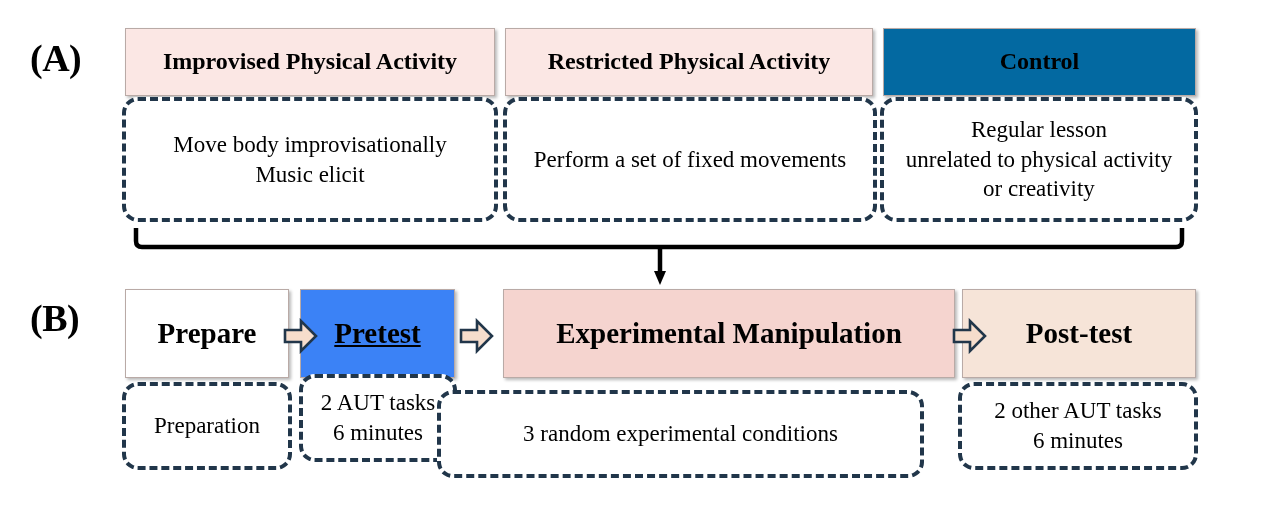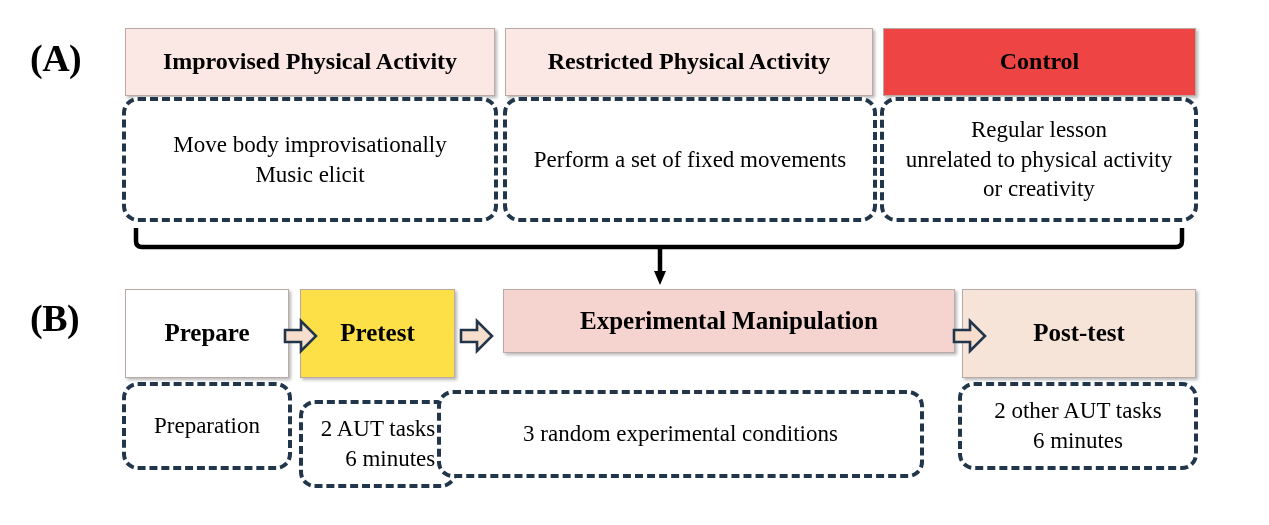--- a/index.html
+++ b/index.html
@@ -30,21 +30,21 @@
     display:flex;
     align-items:center;
     justify-content:center;
     text-align:center;
     font-weight:bold;
     color:#000;
     line-height:1.22;
     box-shadow:2px 2px 3px rgba(0,0,0,0.28);
   }
   .hdr-a{ font-size:24px; }
-  .hdr-b{ font-size:25px; }
+  .hdr-b{ font-size:29px; }
 
   
   .dashbox{
     position:absolute;
     box-sizing:border-box;
     border:4px dashed #21364a;
     border-radius:16px;
     background:#ffffff;
     display:flex;
     align-items:center;
@@ -68,21 +68,21 @@
 <div id="stage">
 
   <div class="panel-letter" style="left:30px; top:36px;">(A)</div>
 
   <div class="hdr hdr-a" style="left:125px; top:28px; width:370px; height:68px; background:#fbe7e4;">
     <span>Improvised Physical Activity</span>
   </div>
   <div class="hdr hdr-a" style="left:505px; top:28px; width:368px; height:68px; background:#fbe7e4;">
     <span>Restricted Physical Activity</span>
   </div>
-  <div class="hdr hdr-a" style="left:883px; top:28px; width:313px; height:68px; background:#ef4444;">
+  <div class="hdr hdr-a" style="left:883px; top:28px; width:313px; height:68px; background:#0369a1;">
     <span>Control</span>
   </div>
 
   <div class="dashbox dash-a" style="left:122px; top:97px; width:376px; height:125px;">
     <div>
       <div>Move body improvisationally</div>
       <div>Music elicit</div>
     </div>
   </div>
   <div class="dashbox dash-a" style="left:503px; top:97px; width:374px; height:125px;">
@@ -102,24 +102,24 @@
     <path d="M 136 228 L 136 241 Q 136 247 142 247 L 1176 247 Q 1182 247 1182 241 L 1182 228" fill="none" stroke="#000000" stroke-width="4.5" stroke-linecap="butt"></path>
     <path d="M 660 247 L 660 277" fill="none" stroke="#000000" stroke-width="4.5"></path>
     <path d="M 660 285 L 654 271 L 666 271 Z" fill="#000000"></path>
   </svg>
 
   <div class="panel-letter" style="left:30px; top:296px;">(B)</div>
 
   <div class="hdr hdr-b" style="left:125px; top:289px; width:164px; height:89px; background:#ffffff;">
     <span>Prepare</span>
   </div>
-  <div class="hdr hdr-b" style="left:300px; top:289px; width:155px; height:89px; background:#fde047;">
+  <div class="hdr hdr-b" style="left:300px; top:289px; width:155px; height:89px; background:#3b82f6;text-decoration:underline;">
     <span>Pretest</span>
   </div>
-  <div class="hdr hdr-b" style="left:503px; top:289px; width:452px; height:64px; background:#f5d4cf;">
+  <div class="hdr hdr-b" style="left:503px; top:289px; width:452px; height:89px; background:#f5d4cf;">
     <span>Experimental Manipulation</span>
   </div>
   <div class="hdr hdr-b" style="left:962px; top:289px; width:234px; height:89px; background:#f6e4d8;">
     <span>Post-test</span>
   </div>
 
   <svg class="blockarrow" style="left:283px; top:318px;" width="36" height="36" viewBox="0 0 36 36">
     <path d="M 2 12 L 18 12 L 18 3 L 33 18 L 18 33 L 18 24 L 2 24 Z" fill="#f6ddcc" stroke="#21364a" stroke-width="2.6" stroke-linejoin="miter"></path>
   </svg>
   <svg class="blockarrow" style="left:459px; top:318px;" width="36" height="36" viewBox="0 0 36 36">
@@ -127,21 +127,21 @@
   </svg>
   <svg class="blockarrow" style="left:952px; top:318px;" width="36" height="36" viewBox="0 0 36 36">
     <path d="M 2 12 L 18 12 L 18 3 L 33 18 L 18 33 L 18 24 L 2 24 Z" fill="#f6ddcc" stroke="#21364a" stroke-width="2.6" stroke-linejoin="miter"></path>
   </svg>
 
   <div class="dashbox dash-b" style="left:122px; top:382px; width:170px; height:88px;">
     <div>
       <div>Preparation</div>
     </div>
   </div>
-  <div class="dashbox dash-b" style="left:299px; top:400px; width:158px; height:88px;text-align:right;">
+  <div class="dashbox dash-b" style="left:299px; top:374px; width:158px; height:88px;">
     <div>
       <div>2 AUT tasks</div>
       <div>6 minutes</div>
     </div>
   </div>
   <div class="dashbox dash-b" style="left:437px; top:382px; width:487px; height:88px;margin-top:8px;">
     <div>
       <div>3 random experimental conditions</div>
     </div>
   </div>

